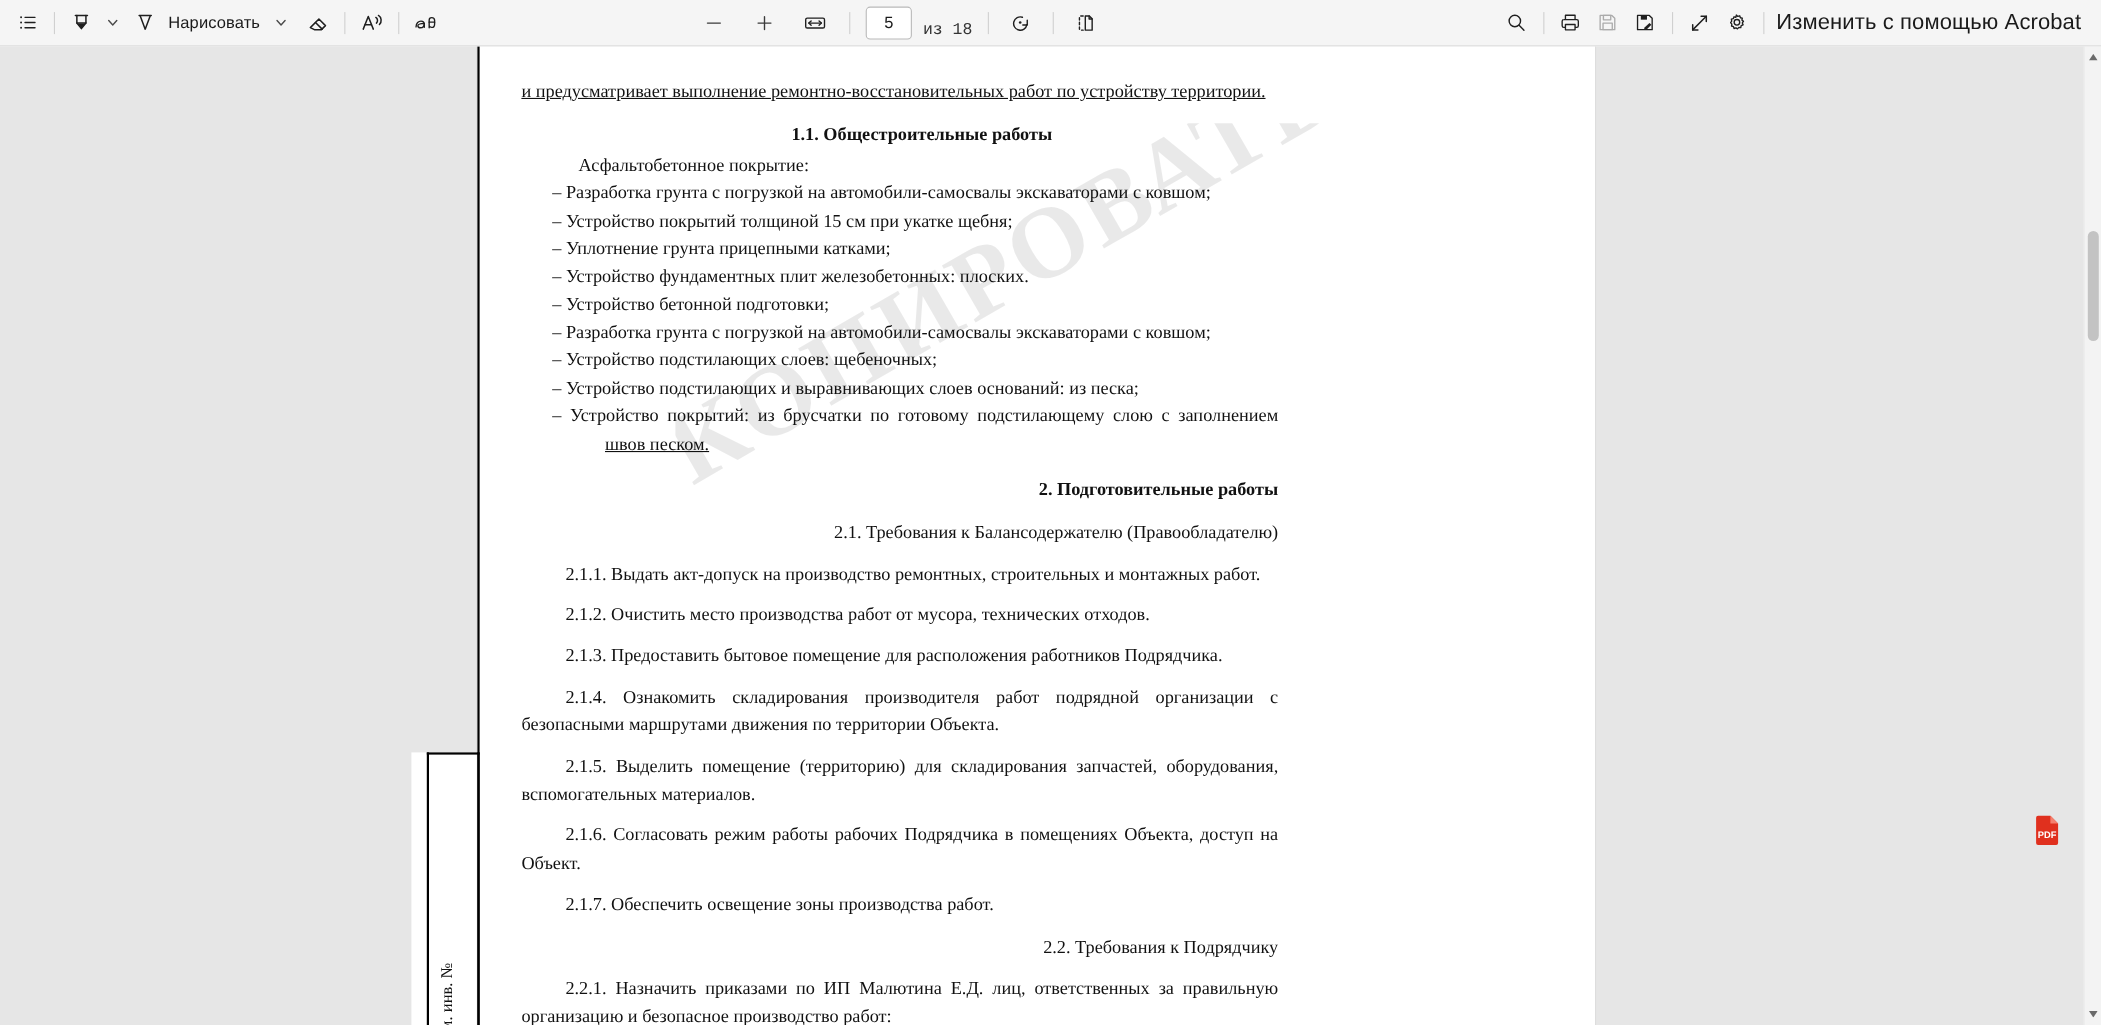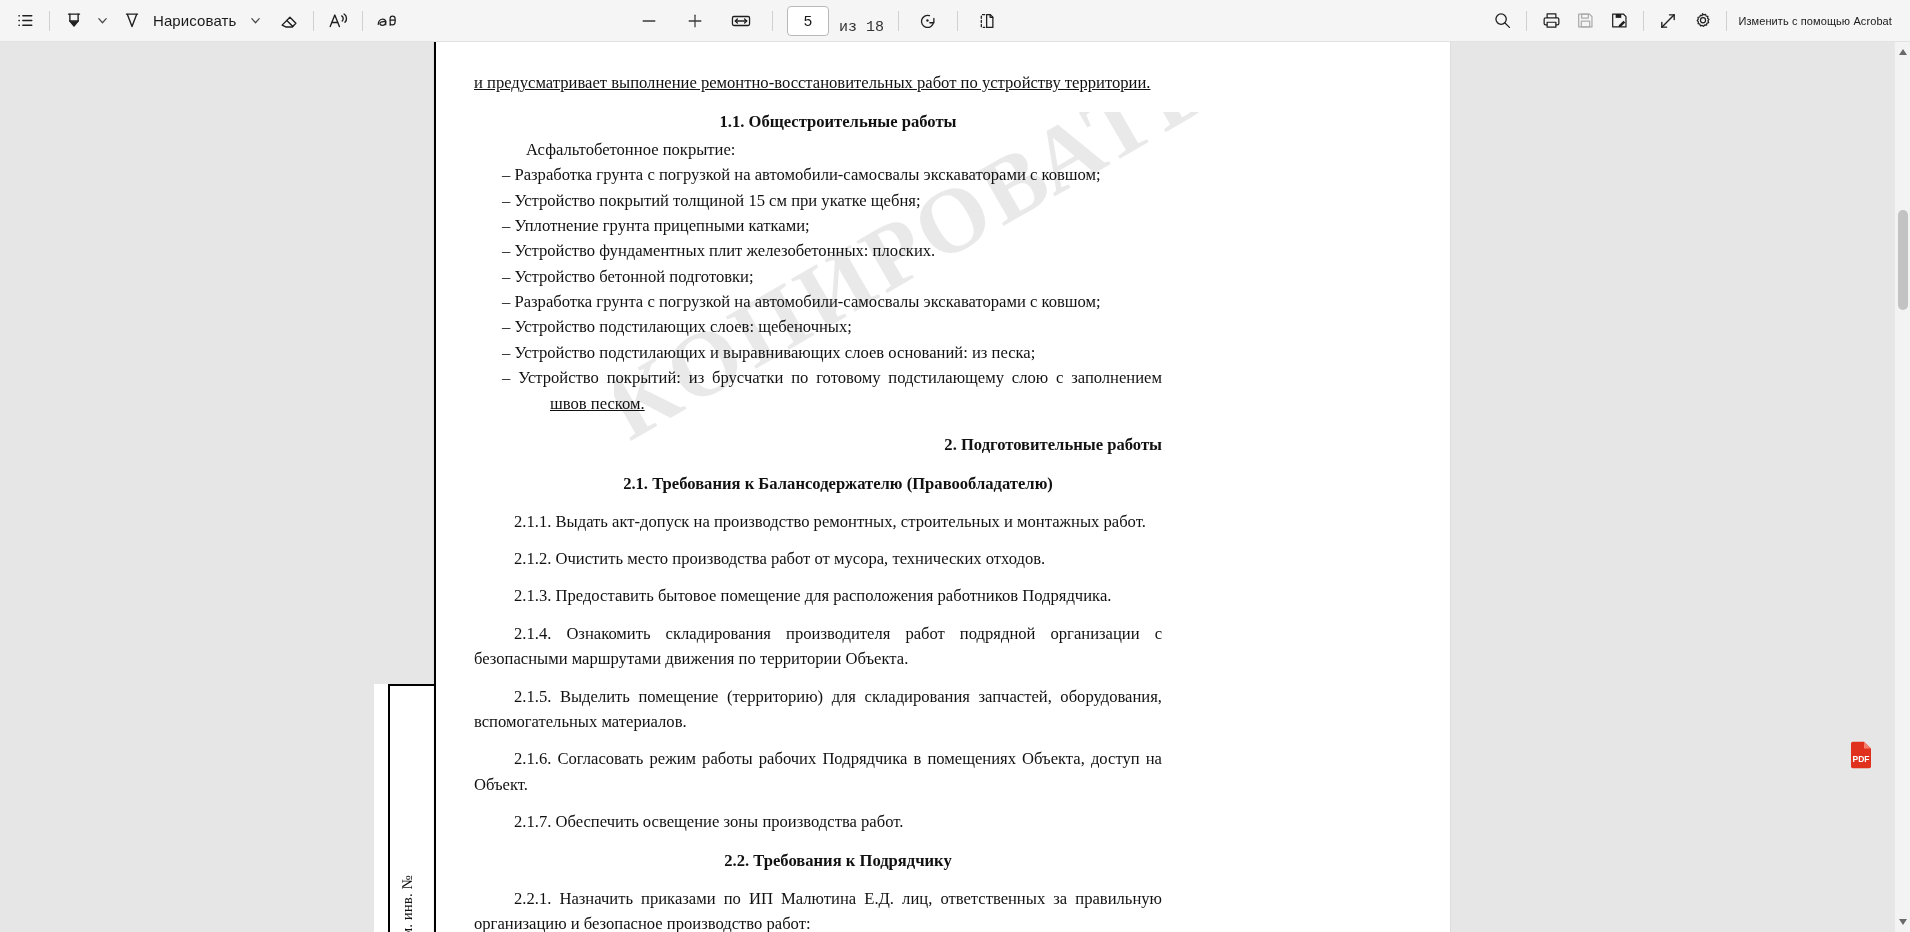--- a/index.html
+++ b/index.html
@@ -54,21 +54,21 @@
     text-align: center; font-size: 15px;
     font-family: "Liberation Sans", sans-serif;
     outline: none; padding: 0;
   }
   .page-total {
     font-size: 15px; color: #343434; white-space: nowrap;
     margin: 13px 2px 0 10px;
     font-family: Liberation Mono, monospace;
   }
   #acrobat-label {
-    font-size: 11px; color: #1a1a1a; white-space: nowrap;
+    font-size: 20px; color: #1a1a1a; white-space: nowrap;
     padding: 0 8px 0 4px; letter-spacing: .1px;
   }
 
   
   #viewer {
     position: absolute; left: 0; top: 42px;
     width: 1910px; height: 890px;
     background: #e6e6e6;
     overflow: hidden;
   }
@@ -130,22 +130,22 @@
     color: #111;
     line-height: 1.53;
   }
   .p { margin: 0; text-align: justify; text-decoration: underline; }
   .p.just { text-align: justify; text-align-last: left; }
   .h1 {
     margin: 14px 0 2px 0; font-weight: 700;
     padding-left: 40px; text-align: center;
   }
   .h2 {
-    margin: 14px 0 12px 0; font-weight: 700;
-    padding-left: 40px; text-align: center;
+    margin: 14px 0 12px 0; font-weight: 400;
+    padding-left: 40px; text-align: right;
   }
   .h2b {
     margin: 16px 0 10px 0; font-weight: 700;
     padding-left: 40px; text-align: right;
   }
   .sub { padding-left: 52px; margin: 0; }
   .li {
     margin: 0; padding-left: 52px; text-indent: -24px;
     text-align: justify;
   }

